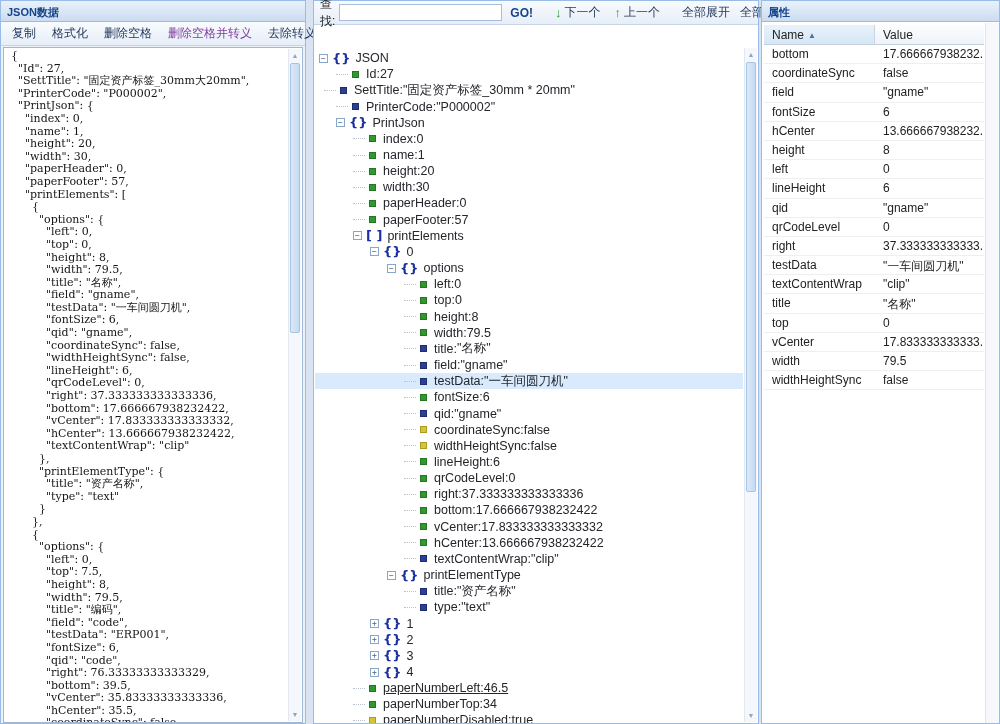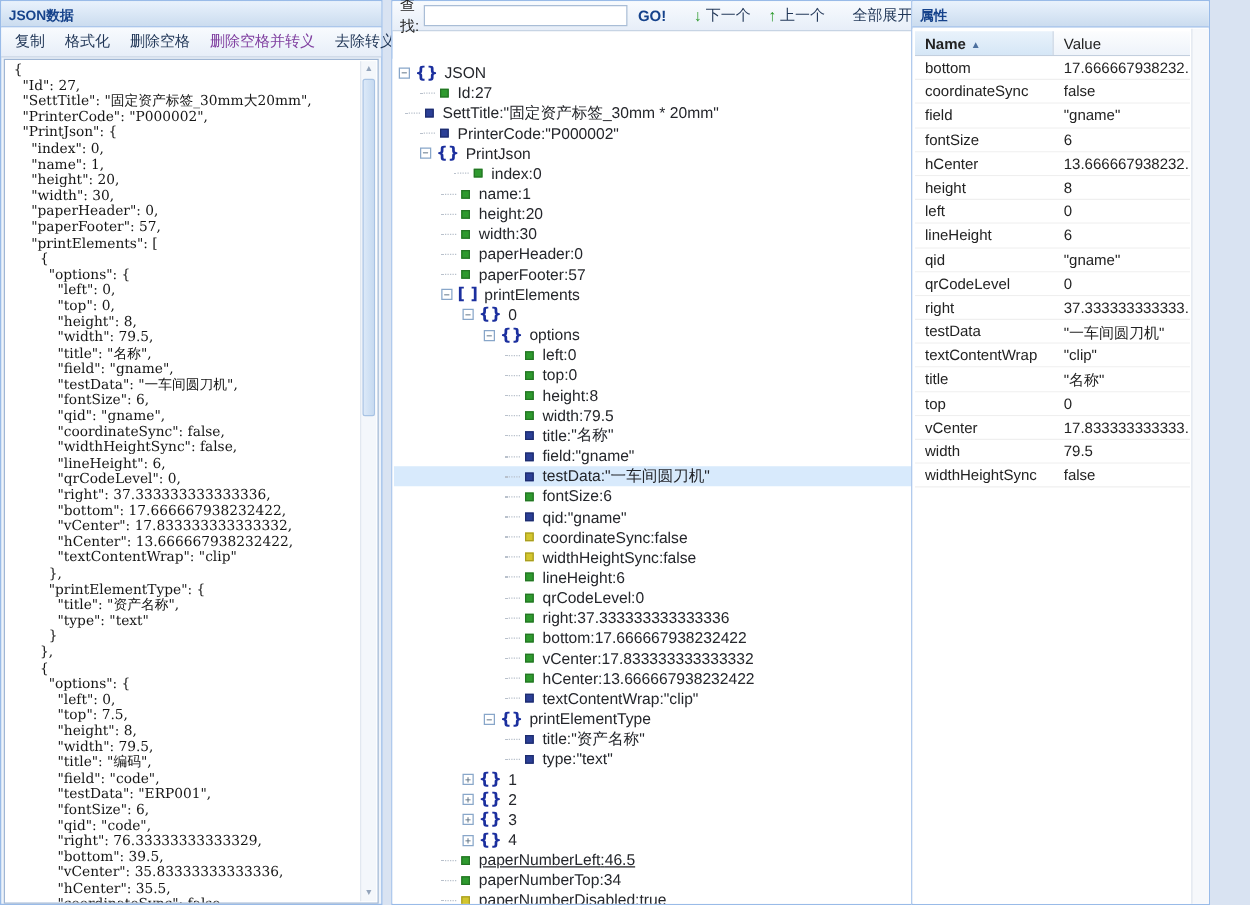--- a/index.html
+++ b/index.html
@@ -1,21 +1,21 @@
 <!DOCTYPE html>
 <html><head>
 <meta charset="utf-8">
 <style>
   * { margin:0; padding:0; box-sizing:border-box; }
   html,body { width:1000px; height:724px; overflow:hidden; }
   body { background:#d9e3f2; font-family:"Liberation Sans", sans-serif; position:relative; }
   .panel { position:absolute; top:0; height:724px; background:#fff; border:1px solid #99bbe8; }
   #p-left  { left:0;  width:306px; background:#eef3fa; }
   #p-mid   { left:313px; width:446px; }
-  #p-right { left:729px; width:239px; }
+  #p-right { left:761px; width:239px; }
   .phead { height:21px; background:linear-gradient(#e9f2fc,#cbdcef); border-bottom:1px solid #99bbe8;
            font-size:11px; font-weight:bold; color:#15428b; padding:4px 0 0 6px; }
   .ptoolbar { height:24px; background:linear-gradient(#f8fbfe,#e7eef8); border-bottom:1px solid #c7d4e4;
               display:flex; align-items:center; padding:0 3px; }
   .tbtn { font-size:12px; color:#1f3556; padding:0 8px; cursor:pointer; white-space:nowrap; }
   .tbtn.alt4 { color:#8040a0; }
   .tsep-v { width:1px; height:13px; background:#bcc6d2; display:inline-block; }
   
   .code-wrap { position:absolute; top:46px; left:2px; right:2px; bottom:0; background:#fff; border:1px solid #a0b6d4; overflow:hidden; }
   .code { position:absolute; top:2px; left:7px; right:17px; bottom:0; white-space:pre; overflow:hidden;
@@ -41,21 +41,21 @@
   .bricon { color:#1b2f9e; font-weight:bold; font-size:13px; margin-right:5px; flex:none; font-family:"DejaVu Sans", sans-serif; }
   .conn { width:12px; border-top:1px dotted #b9c1cc; margin-right:4px; flex:none; }
   .sqicon { width:7px; height:7px; margin-right:7px; flex:none; }
   .sqicon.num  { background:#2e9a2e; border:1px solid #247524; }
   .sqicon.str  { background:#2b3f96; border:1px solid #1e2d6e; }
   .sqicon.bool { background:#d3c62e; border:1px solid #a89d22; }
   
   .grid { position:absolute; top:24px; left:2px; right:15px; bottom:0; background:#fff; }
   .ghead { display:flex; height:20px; border-bottom:1px solid #c3cfde; background:linear-gradient(#fcfdfe,#eef3fa); }
   .gh { padding:3px 0 0 8px; font-size:12px; color:#222; border-right:1px solid #c9d5e3; cursor:pointer; }
-  .gh.name { width:111px; background:linear-gradient(#e9f2fb,#d5e6f6);font-weight:bold; }
+  .gh.name { width:111px; background:linear-gradient(#e9f2fb,#d5e6f6); }
   .gh.value { flex:1; border-right:none; }
   .sort { font-size:8px; color:#4b6f9e; margin-left:4px; vertical-align:1px; }
   .grow { display:flex; height:19.2px; border-bottom:1px solid #efefef; background:#fff; }
   .gc { padding:2px 4px 0 8px; font-size:12px; color:#222; white-space:nowrap; overflow:hidden; }
   .gc.name { width:111px; flex:none; }
   .gc.value { flex:1; }
   .rstrip { position:absolute; top:22px; right:0; width:14px; bottom:0; background:#f6f8fb; border-left:1px solid #e0e6ee; }
   .rbody { position:absolute; top:22px; left:0; right:0; bottom:0; background:#fff; }
 </style>
 </head>
@@ -184,21 +184,21 @@
             <span class="sqicon str"></span>
             <span>PrinterCode</span>
             <span> : </span>
             <span>"P000002"</span>
           </div>
           <div class="trow" style="padding-left: 21px;">
             <span class="expbox">−</span>
             <span class="bricon">{}</span>
             <span>PrintJson</span>
           </div>
-          <div class="trow" style="padding-left: 48px;">
+          <div class="trow" style="padding-left: 38px;">
             <span class="conn"></span>
             <span class="sqicon num"></span>
             <span>index</span>
             <span> : </span>
             <span>0</span>
           </div>
           <div class="trow" style="padding-left: 38px;">
             <span class="conn"></span>
             <span class="sqicon num"></span>
             <span>name</span>

